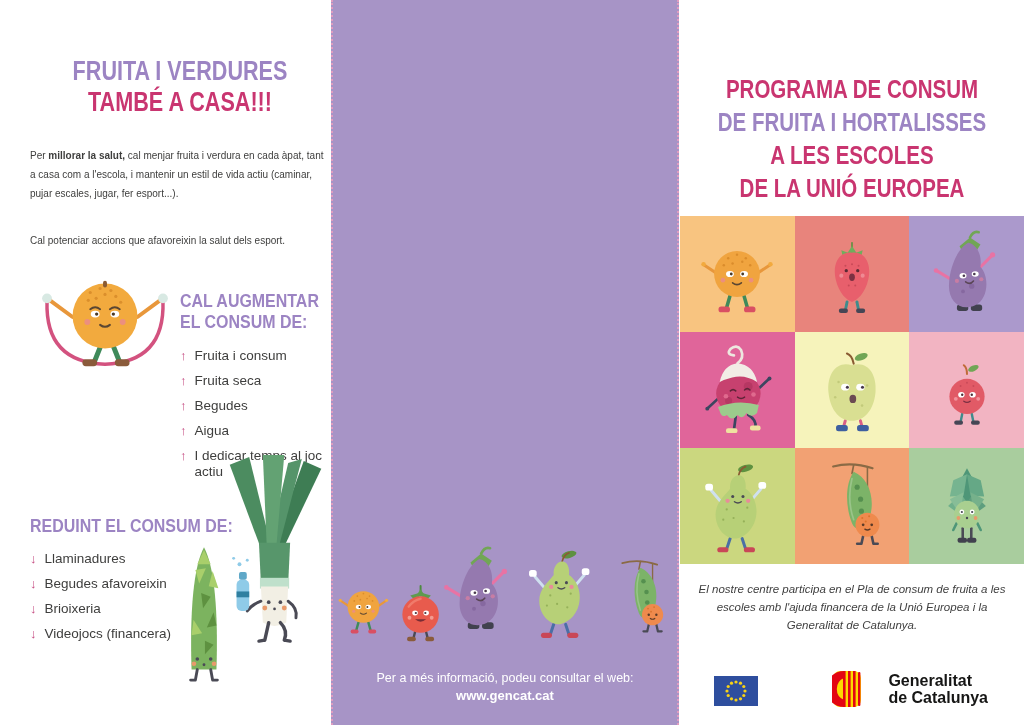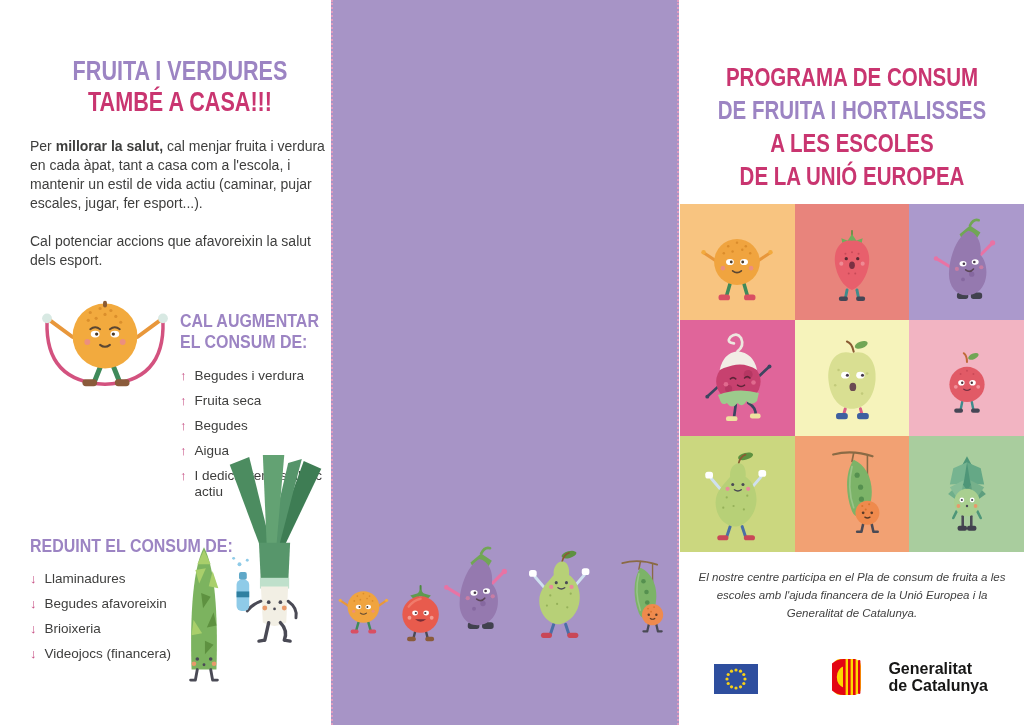--- a/index.html
+++ b/index.html
@@ -7,21 +7,21 @@
         font-family:"Liberation Sans","DejaVu Sans",sans-serif;color:#3E3E3D;}
   svg{display:block}
   svg *{stroke-linecap:round;stroke-linejoin:round}
 
   
   .panel-left{position:absolute;left:30px;top:38px;width:300px;height:660px;}
   .l-title{text-align:center;font-weight:bold;font-size:27px;line-height:31px;
            transform:scaleX(.8);transform-origin:center top;letter-spacing:0;}
   .t-purple{color:#9C84C3}
   .t-pink{color:#C93570}
-  .l-body{font-size:14px;line-height:19px;margin:19px 0 0;}
+  .l-body{font-size:10px;line-height:19px;margin:28px 0 0;}
   .l-body b{font-weight:bold}
   .increase-row{display:flex;margin-top:12px;}
   .inc-col{padding-top:12px;width:150px;}
   .sec-head{font-weight:bold;font-size:19px;line-height:21px;color:#9C84C3;
             transform:scaleX(.84);transform-origin:left top;white-space:nowrap;}
   ul.plist{list-style:none;margin:13px 0 0;padding:0;}
   ul.plist li{display:flex;gap:8px;font-size:13.5px;line-height:16px;margin-bottom:9px;}
   .arrow{color:#C54B81;font-weight:bold;font-size:13px;line-height:15px;flex:0 0 auto;}
   .reduce{margin-top:26px;width:210px;}
   .asparagus-pos{position:absolute;left:152px;top:507px;}
@@ -33,21 +33,21 @@
   .mid-chars{position:absolute;bottom:76px;left:0;right:0;display:flex;align-items:flex-end;justify-content:center;}
   .mid-chars svg{position:relative;}
   .mc-tomato{margin:0 -12px 0 2px;z-index:3;}
   .mc-eggplant{z-index:1;margin-right:-4px;}
   .mc-pear{z-index:2;margin-right:-2px;}
   .mid-info{position:absolute;bottom:20px;left:0;right:0;text-align:center;color:#fff;
             font-size:12.5px;line-height:18px;margin:0;}
   .mid-info .site{font-weight:bold;font-size:13px;}
 
   
-  .panel-right{position:absolute;left:680px;top:0;width:344px;height:584px;}
+  .panel-right{position:absolute;left:680px;top:12px;width:344px;height:584px;}
   .r-title{position:absolute;top:44px;left:0;right:0;text-align:center;font-weight:bold;
            font-size:25px;line-height:33px;transform:scaleX(.82);transform-origin:center top;}
   .grid{position:absolute;top:204px;left:0;width:344px;height:348px;display:grid;
         grid-template-columns:repeat(3,1fr);grid-template-rows:repeat(3,1fr);}
   .cell{display:flex;align-items:center;justify-content:center;}
   .note{position:absolute;top:568px;left:16px;right:16px;text-align:center;
         font-size:11.5px;line-height:18px;color:#3F3F3F;margin:0;font-style:italic;}
   .logos{position:absolute;top:658px;left:34px;right:36px;display:flex;
          justify-content:space-between;align-items:flex-start;}
   .gencat{display:flex;gap:26px;align-items:flex-start;}
@@ -396,21 +396,21 @@
           <use href="#c-jump"></use>
         </svg>
       <div class="inc-col">
         <h2 class="sec-head">
           <span>CAL AUGMENTAR</span><br>
           <span>EL CONSUM DE:</span>
         </h2>
         <ul class="plist">
           <li>
               <span class="arrow">↑</span>
-              <span>Begudes i verdura</span>
+              <span>Fruita i consum</span>
             </li>
           <li>
               <span class="arrow">↑</span>
               <span>Fruita seca</span>
             </li>
           <li>
               <span class="arrow">↑</span>
               <span>Begudes</span>
             </li>
           <li>
@@ -466,20 +466,24 @@
       <svg class="mc-eggplant" width="107" height="116" viewBox="0 0 100 108">
           <use href="#c-eggplant"></use>
         </svg>
       <svg class="mc-pear" width="102" height="114" viewBox="0 0 100 112">
           <use href="#c-pear"></use>
         </svg>
       <svg width="91" height="102" viewBox="0 0 100 112">
           <use href="#c-peapod"></use>
         </svg>
     </div>
+    <p class="mid-info">
+      <span>Per a més informació, podeu consultar el web:</span><br>
+      <span class="site">www.gencat.cat</span>
+    </p>
   </section>
 
   <section class="panel-right">
     <h1 class="r-title">
       <div style="color: rgb(201, 53, 112);">PROGRAMA DE CONSUM</div>
       <div style="color: rgb(156, 132, 195);">DE FRUITA I HORTALISSES</div>
       <div style="color: rgb(201, 53, 112);">A LES ESCOLES</div>
       <div style="color: rgb(201, 53, 112);">DE LA UNIÓ EUROPEA</div>
     </h1>
 

